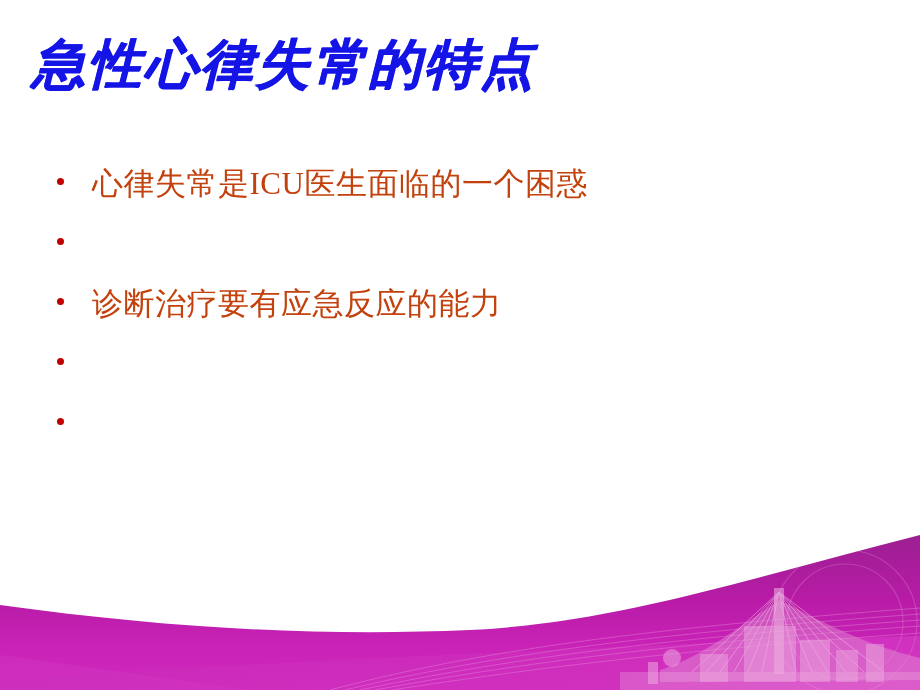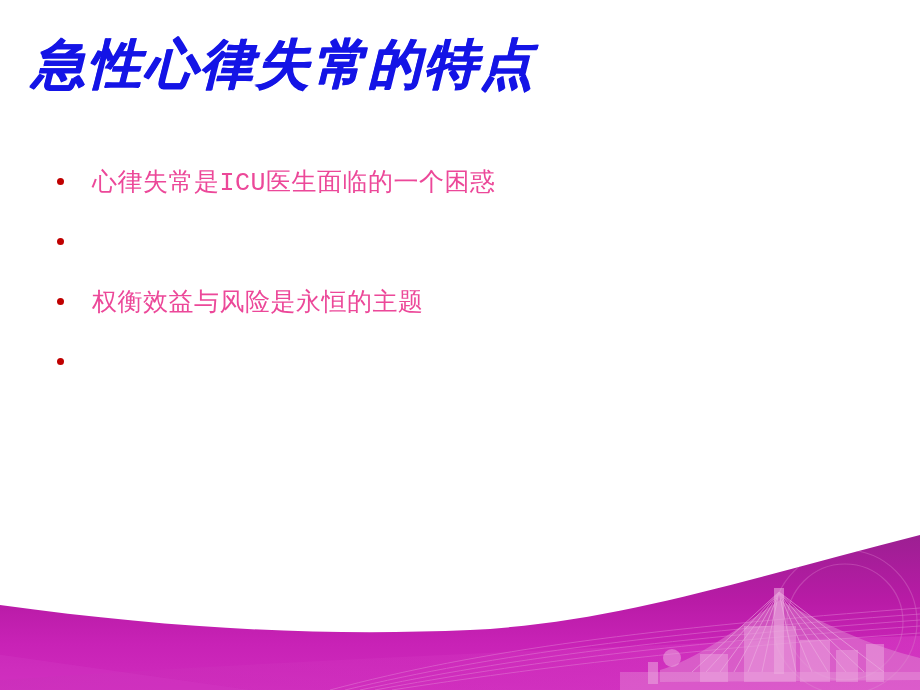--- a/index.html
+++ b/index.html
@@ -61,23 +61,23 @@
     display: block;
     width: 7px;
     height: 7px;
     margin-left: 7px;
     border-radius: 50%;
     background: #c00000;
   }
 
   .bullet-text {
     flex: 1 1 auto;
-    color: #ec4899;
-    font-family: Liberation Mono, monospace;
-    font-size: 25px;
+    color: #c2410c;
+    font-family: Liberation Serif, serif;
+    font-size: 31px;
     line-height: 40px;
     letter-spacing: 0.5px;
     white-space: nowrap;
   }
 
   
   #bottom-decor {
     position: absolute;
     left: 0;
     bottom: 0;
@@ -108,26 +108,31 @@
       </span>
       <span class="bullet-text">心律失常是ICU医生面临的一个困惑</span>
     </div>
 
     <div class="bullet-row">
       <span class="bullet-marker">
         <span class="bullet-dot"></span>
       </span>
     </div>
 
-
-    <div class="bullet-row">
-      <span class="bullet-marker">
-        <span class="bullet-dot"></span>
-      </span>
-      <span class="bullet-text">权衡效益与风险是永恒的主题</span>
+    <div class="bullet-row">
+      <span class="bullet-marker">
+        <span class="bullet-dot"></span>
+      </span>
+      <span class="bullet-text">诊断治疗要有应急反应的能力</span>
+    </div>
+
+    <div class="bullet-row">
+      <span class="bullet-marker">
+        <span class="bullet-dot"></span>
+      </span>
     </div>
 
     <div class="bullet-row">
       <span class="bullet-marker">
         <span class="bullet-dot"></span>
       </span>
     </div>
 
   </div>
 

